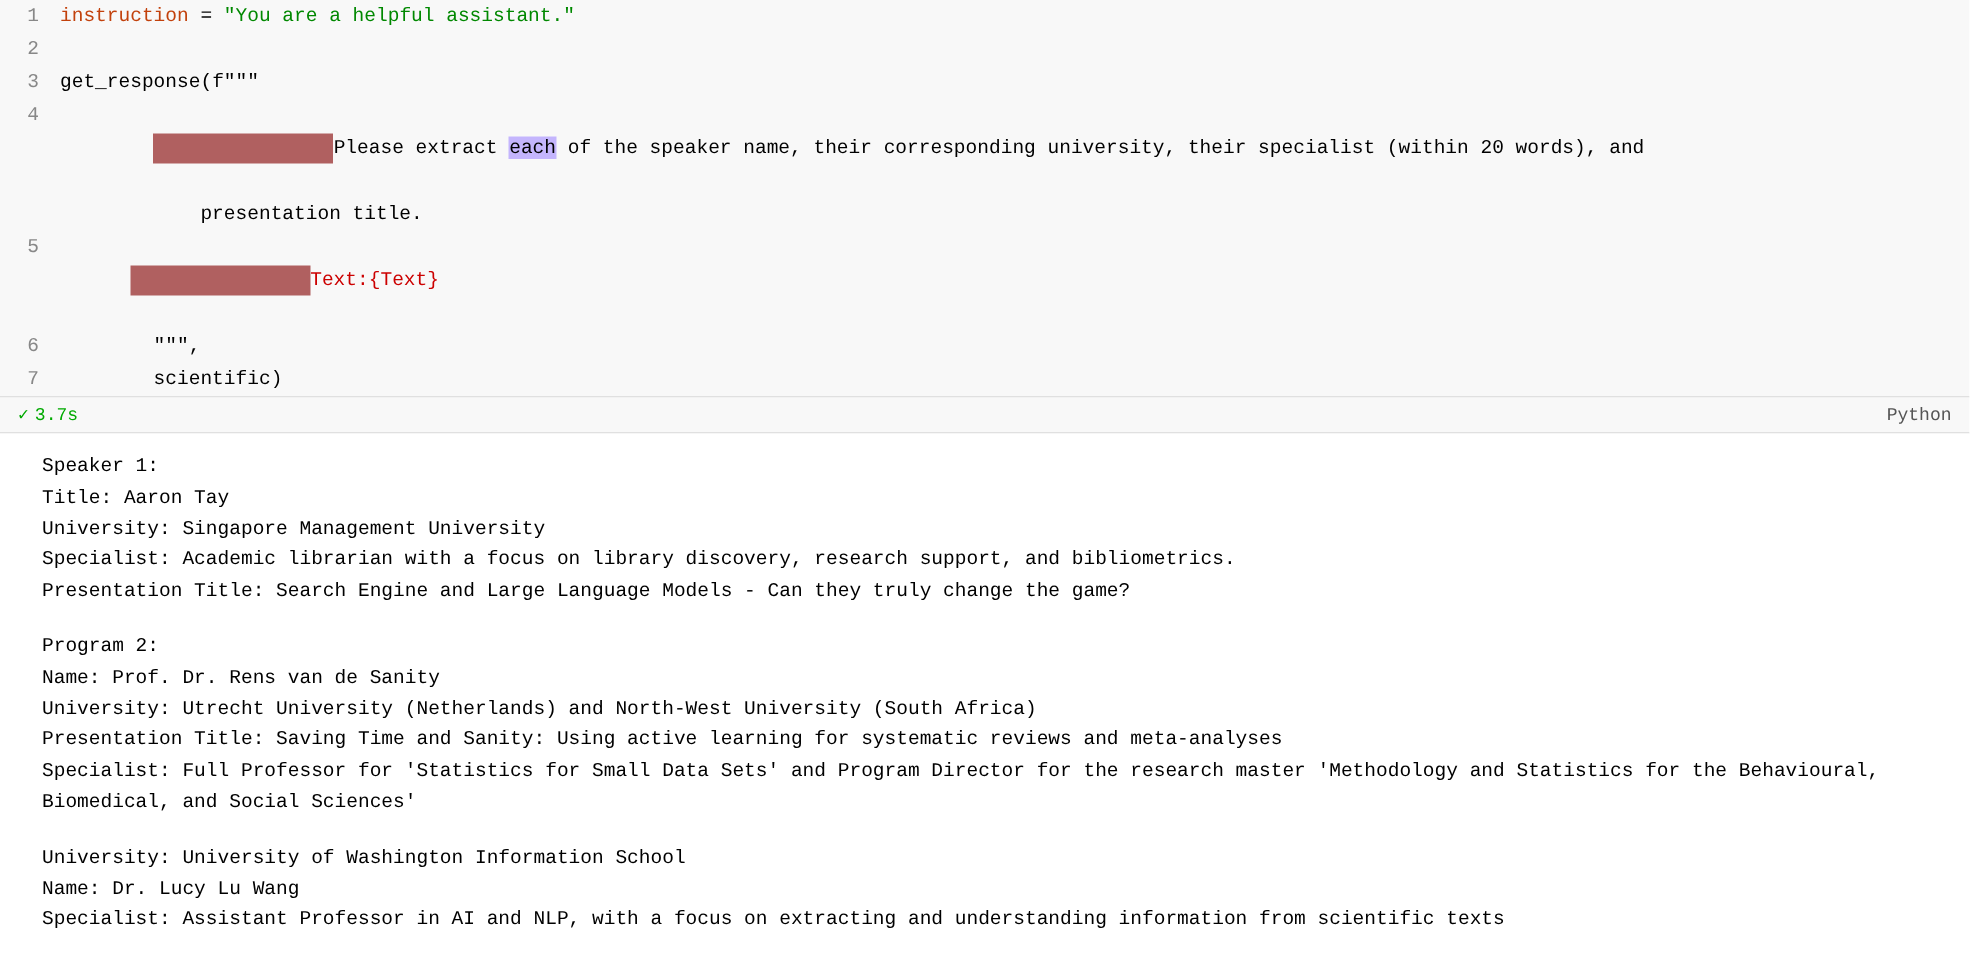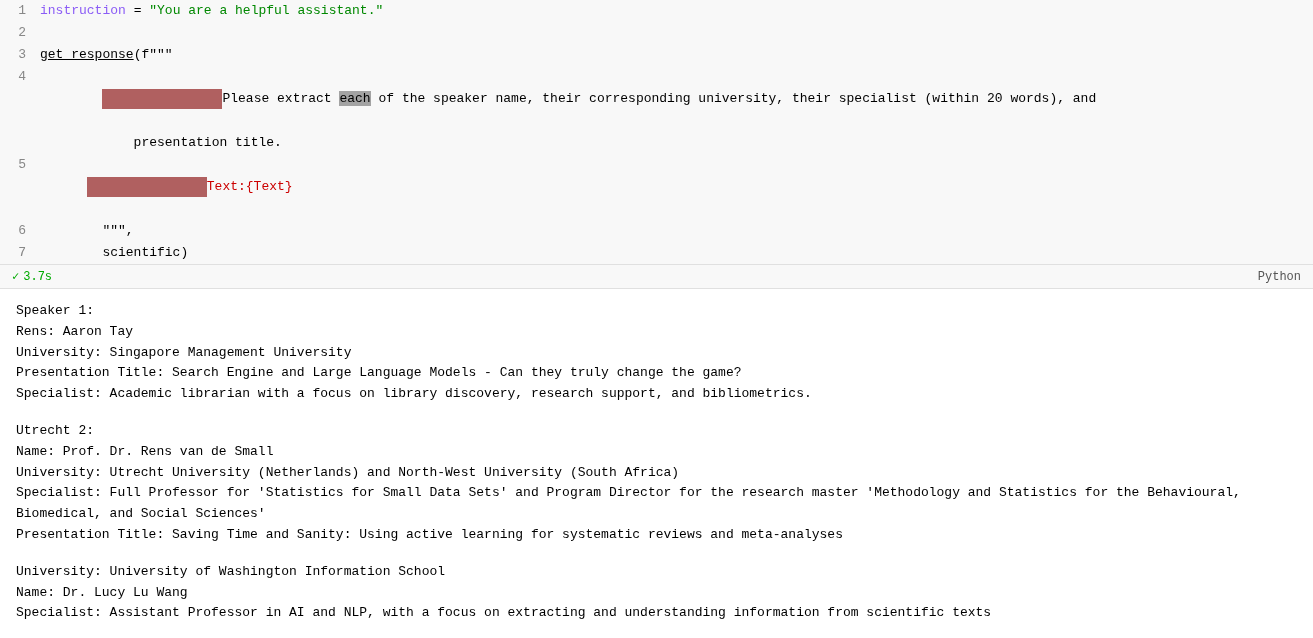--- a/index.html
+++ b/index.html
@@ -38,23 +38,23 @@
       flex: 1;
       padding-left: 4px;
       white-space: pre;
     }
 
     .highlighted-line .line-content {
       background: transparent;
     }
 
     
-    .kw-var { color: #8b5cf6; }
+    .kw-var { color: #c2410c; }
     .kw-string { color: #008800; }
-    .kw-func { color: #000000; text-decoration: underline; }
+    .kw-func { color: #000000; }
     .kw-param { color: #cc0000; text-align: right; }
 
     .status-bar {
       display: flex;
       justify-content: space-between;
       align-items: center;
       padding: 4px 12px;
       background: #f8f8f8;
       border-bottom: 1px solid #e0e0e0;
       font-size: 12px;
@@ -72,20 +72,21 @@
       padding: 12px 16px;
       background: #ffffff;
       font-family: 'Courier New', Courier, monospace;
       font-size: 13px;
       line-height: 1.6;
       color: #000000;
     }
 
     .output-section {
       margin-bottom: 16px;
+      margin-left: 12px;
     }
 
     .output-line {
       white-space: pre-wrap;
       word-wrap: break-word;
     }
   </style>
 </head>
 <body>
 
@@ -103,21 +104,21 @@
 
   <div class="code-line">
     <span class="line-number">3</span>
     <span class="line-content"><span class="kw-func">get_response</span><span>(f"""</span></span>
   </div>
 
   <div class="code-line highlighted-line" style="flex-direction: column; align-items: flex-start;">
     <div style="display: flex; width: 100%; align-items: flex-start;">
       <span class="line-number">4</span>
       <span class="line-content">
-        <span style="display:inline-block; width:120px; height:20px; background-color:#b06060; vertical-align:middle; margin-right:0;"></span><span>Please extract <span style="background-color:#a3a3a3;margin-top:12px;">each</span> of the speaker name, their corresponding university, their specialist (within 20 words), and</span>
+        <span style="display:inline-block; width:120px; height:20px; background-color:#b06060; vertical-align:middle; margin-right:0;"></span><span>Please extract <span style="background-color:#c4b5fd;margin-top:12px;">each</span> of the speaker name, their corresponding university, their specialist (within 20 words), and</span>
       </span>
     </div>
     <div style="display: flex; width: 100%; align-items: center;">
       <span class="line-number" style="visibility:hidden;">4</span>
       <span class="line-content">            presentation title.</span>
     </div>
   </div>
 
   <div class="code-line highlighted-line">
     <span class="line-number">5</span>
@@ -143,32 +144,32 @@
     <span>✓</span>
     <span>3.7s</span>
   </div>
   <div>Python</div>
 </div>
 
 <div class="output-block">
 
   <div class="output-section">
     <div class="output-line">Speaker 1:</div>
-    <div class="output-line">Rens: Aaron Tay</div>
+    <div class="output-line">Title: Aaron Tay</div>
     <div class="output-line">University: Singapore Management University</div>
+    <div class="output-line">Specialist: Academic librarian with a focus on library discovery, research support, and bibliometrics.</div>
     <div class="output-line">Presentation Title: Search Engine and Large Language Models - Can they truly change the game?</div>
-    <div class="output-line">Specialist: Academic librarian with a focus on library discovery, research support, and bibliometrics.</div>
   </div>
 
   <div class="output-section">
-    <div class="output-line">Utrecht 2:</div>
-    <div class="output-line">Name: Prof. Dr. Rens van de Small</div>
+    <div class="output-line">Program 2:</div>
+    <div class="output-line">Name: Prof. Dr. Rens van de Sanity</div>
     <div class="output-line">University: Utrecht University (Netherlands) and North-West University (South Africa)</div>
+    <div class="output-line">Presentation Title: Saving Time and Sanity: Using active learning for systematic reviews and meta-analyses</div>
     <div class="output-line">Specialist: Full Professor for 'Statistics for Small Data Sets' and Program Director for the research master 'Methodology and Statistics for the Behavioural, Biomedical, and Social Sciences'</div>
-    <div class="output-line">Presentation Title: Saving Time and Sanity: Using active learning for systematic reviews and meta-analyses</div>
   </div>
 
   <div class="output-section">
     <div class="output-line">University: University of Washington Information School</div>
     <div class="output-line">Name: Dr. Lucy Lu Wang</div>
     <div class="output-line">Specialist: Assistant Professor in AI and NLP, with a focus on extracting and understanding information from scientific texts</div>
 
   </div>
 
 </div>

